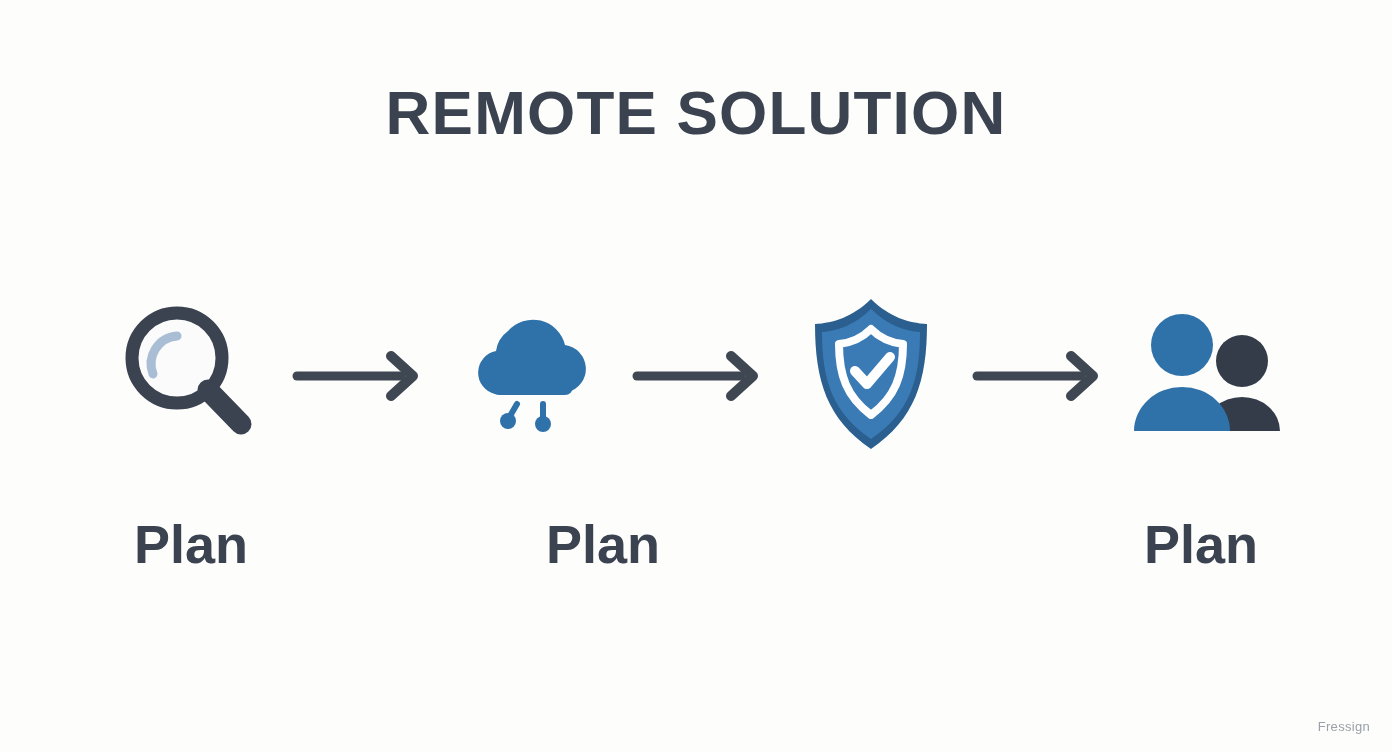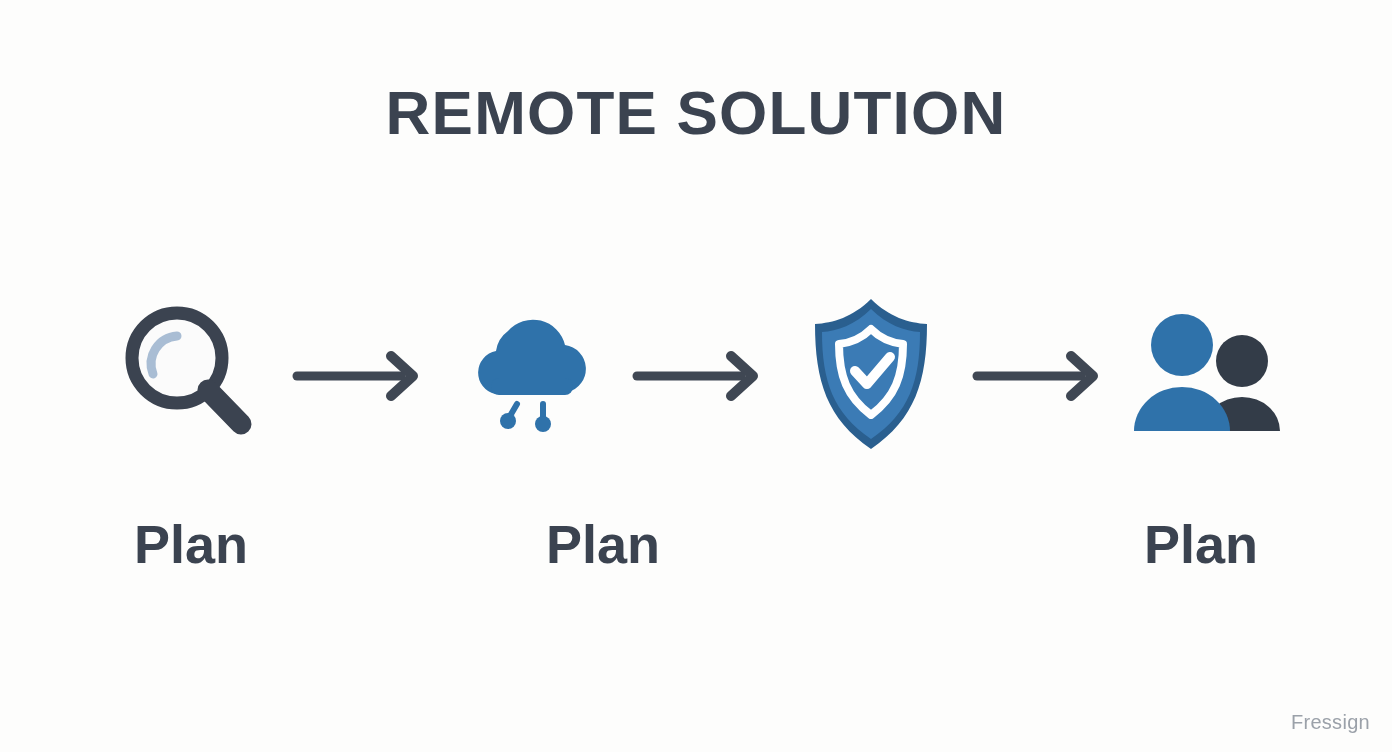--- a/index.html
+++ b/index.html
@@ -103,21 +103,21 @@
   .label-spacer {
     flex: 0 0 auto;
     width: 150px;
   }
 
   
   .watermark {
     position: absolute;
     right: 22px;
     bottom: 18px;
-    font-size: 20px;
+    font-size: 13px;
     color: #9ba1a9;
     letter-spacing: 0.3px;
     font-family: "Liberation Sans", sans-serif;
     margin-left: 16px;
   }
 </style>
 </head>
 <body>
 
 <div class="slide">

